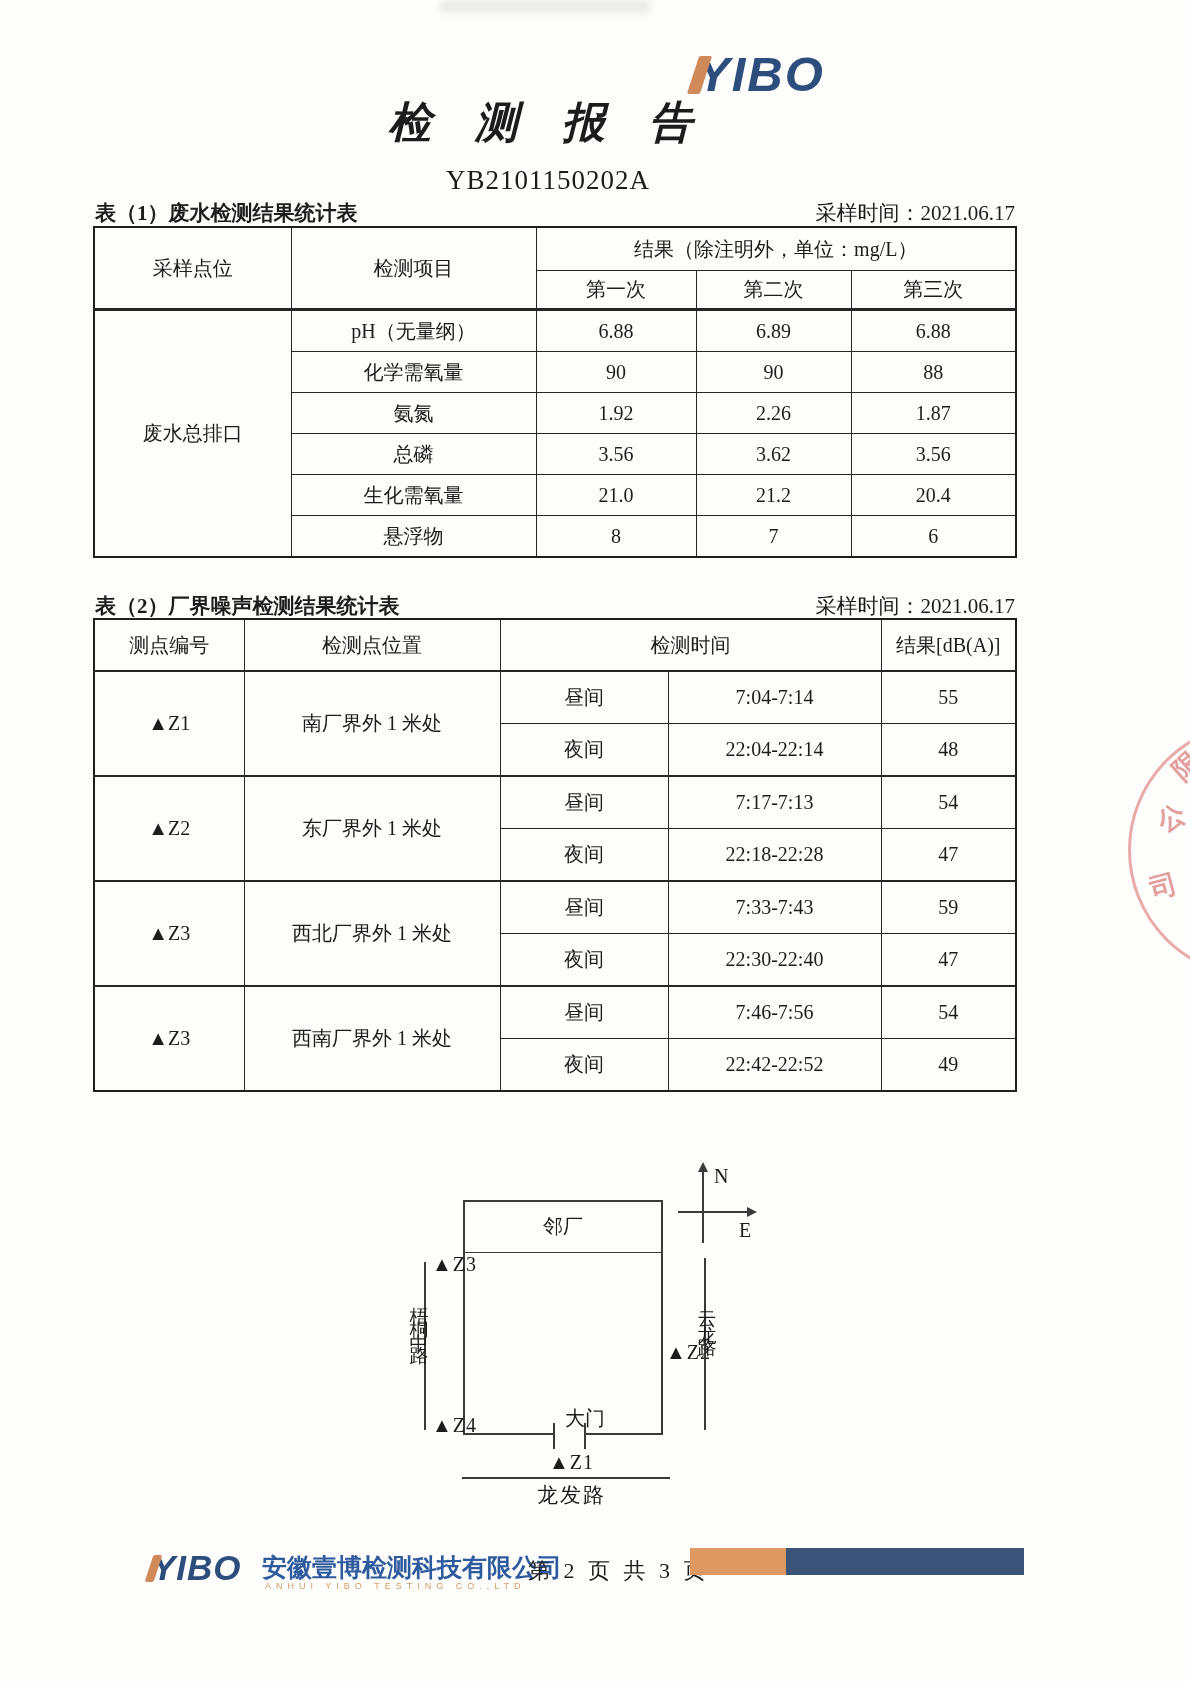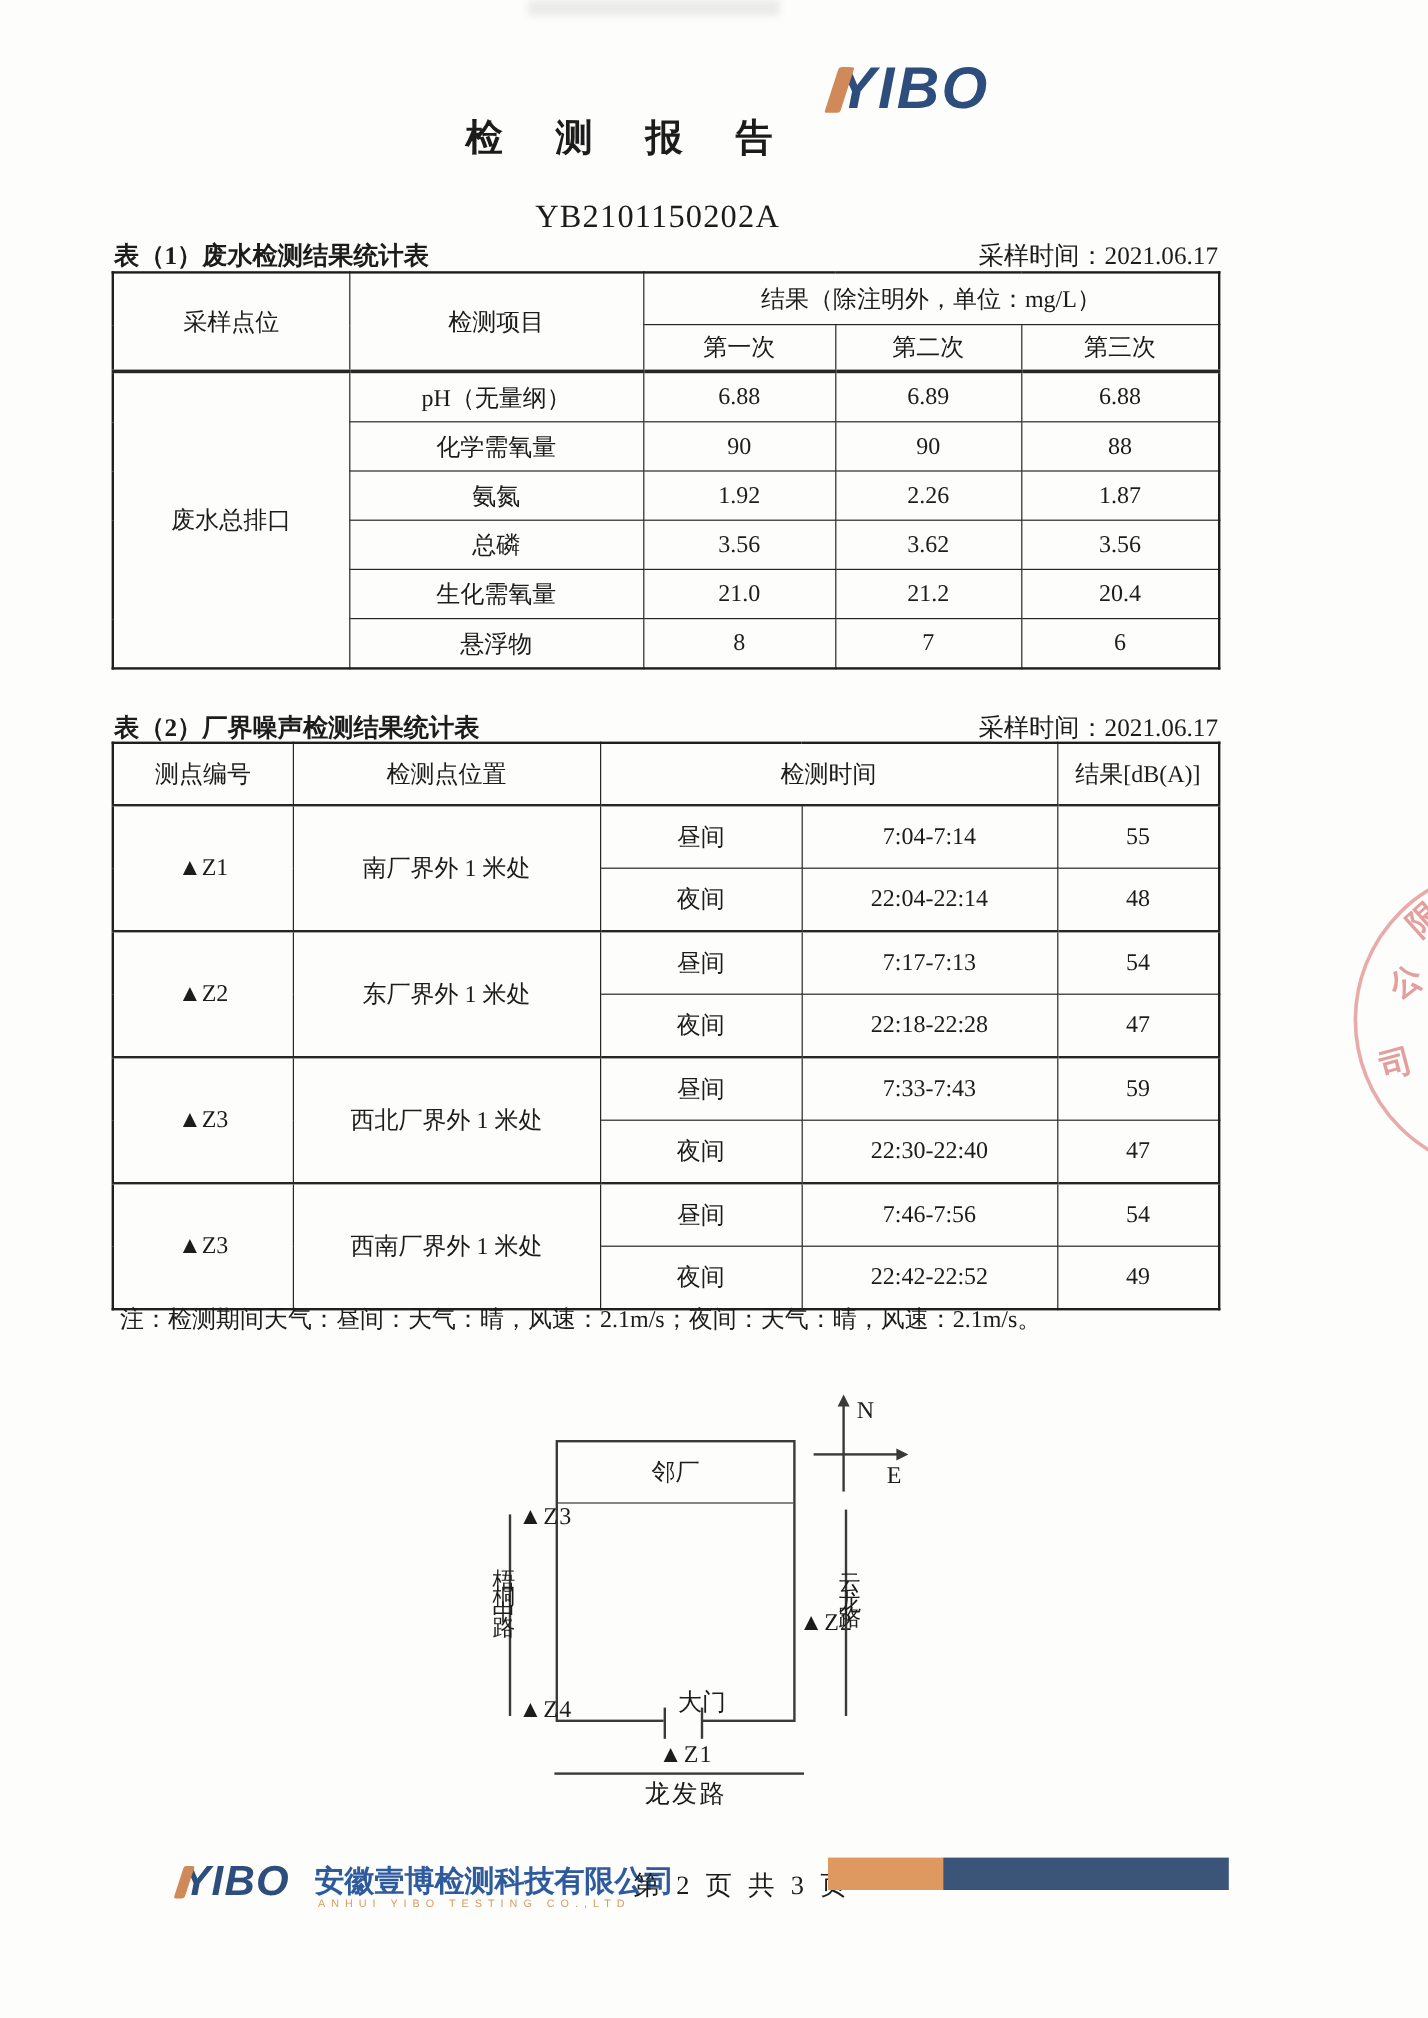--- a/index.html
+++ b/index.html
@@ -4,21 +4,21 @@
 <style>
   html,body { margin:0; padding:0; background:#e8e8e8; }
   .page {
     position:relative; width:1190px; height:1682px; margin:0 auto;
     background:#fdfdfc; overflow:hidden;
     font-family:"Liberation Serif", serif; color:#1c1c1c;
   }
   .abs { position:absolute; }
 
   
-  .doc-title { left:388px; top:94px; font-size:31px; letter-spacing:44px; font-weight:600; white-space:nowrap; }
+  .doc-title { left:388px; top:94px; font-size:43px; letter-spacing:44px; font-weight:600; white-space:nowrap;font-style:italic; }
   .logo { font-family:"Liberation Sans", sans-serif; font-style:italic; font-weight:bold; color:#2d4d7d; white-space:nowrap; }
   .logo-top { left:697px; top:46px; font-size:49px; letter-spacing:2px; }
   .logo-accent { position:absolute; background:#d08a5a; transform:skewX(-18deg); border-radius:2px; }
   .accent-top { left:-4px; top:10px; width:13px; height:38px; }
   .report-no { left:446px; top:165px; font-size:27px; letter-spacing:1px; }
 
   
   .cap-row { left:95px; width:920px; display:flex; justify-content:space-between; align-items:center;font-family:Liberation Serif, serif; }
   .cap { font-size:21px; font-weight:bold; }
   .cap-time { font-size:21px; }
@@ -210,21 +210,20 @@
         <td>54</td>
       </tr>
       <tr class="h51">
         <td>夜间</td>
         <td>22:42-22:52</td>
         <td>49</td>
       </tr>
     </tbody>
   </table>
 
-  <div class="abs note" style="left:100px; top:1086px;">注：检测期间天气：昼间：天气：晴，风速：2.1m/s；夜间：天气：晴，风速：2.1m/s。</div>
 
   <div>
 
     <div class="abs arrow-up" style="left:698px; top:1162px;"></div>
     <div class="abs dline" style="left:702px; top:1171px; width:1.5px; height:72px;"></div>
     <div class="abs dline" style="left:678px; top:1211px; width:70px; height:1.5px;"></div>
     <div class="abs arrow-right" style="left:747px; top:1207px;"></div>
     <div class="abs dlabel" style="left:714px; top:1165px;">N</div>
     <div class="abs dlabel" style="left:739px; top:1219px;">E</div>
 

